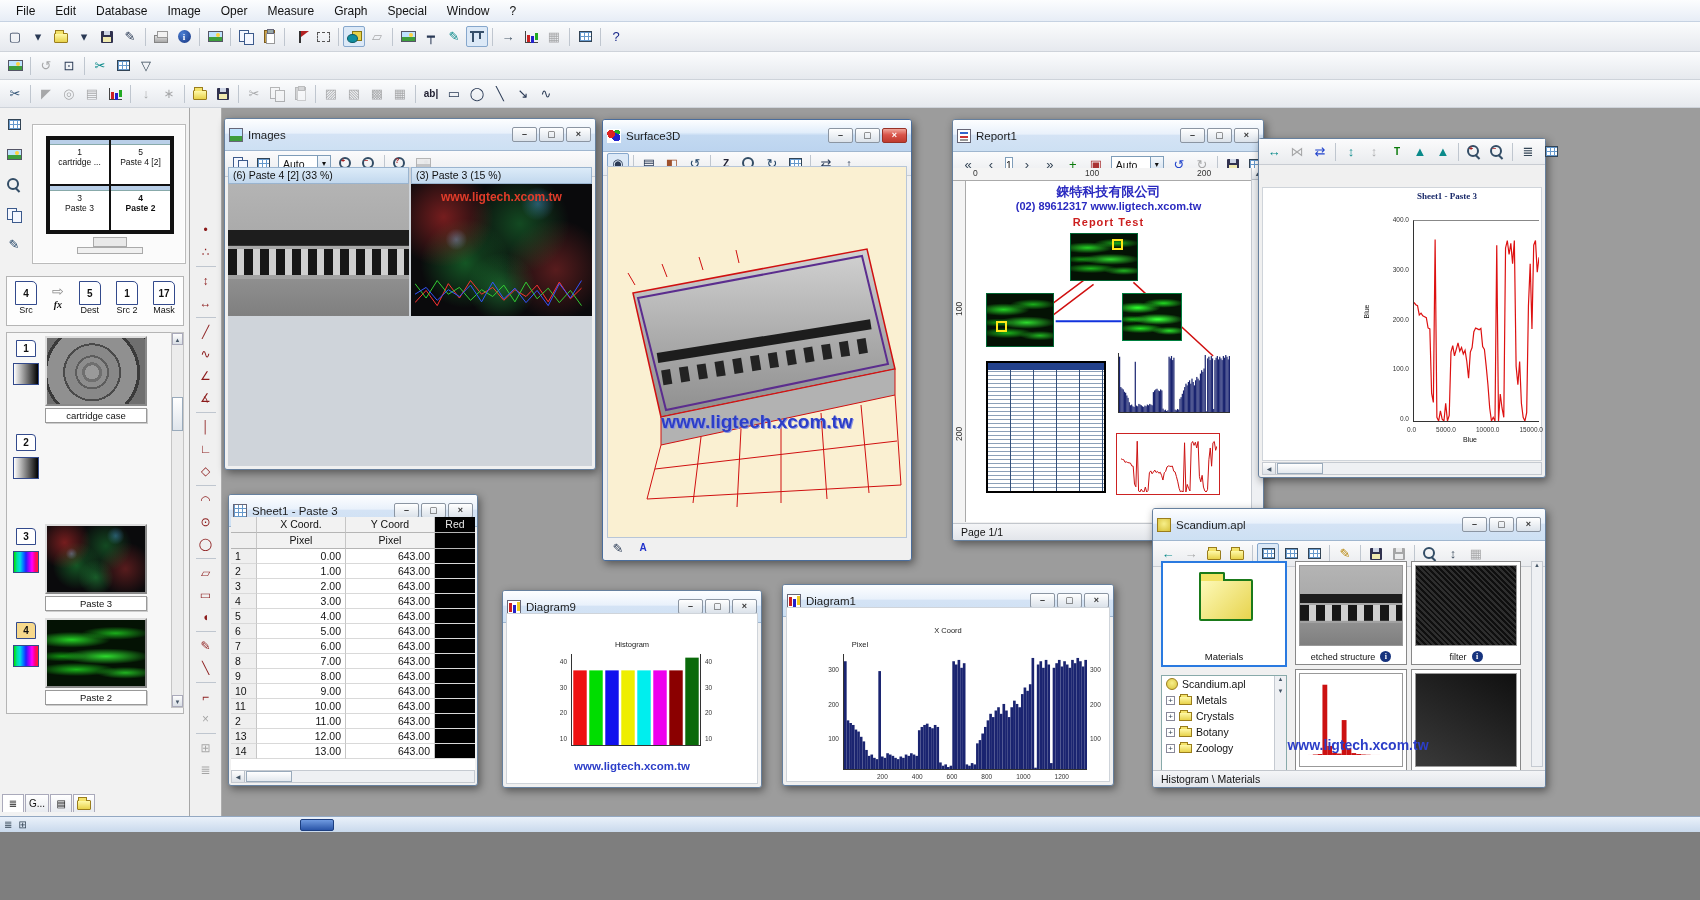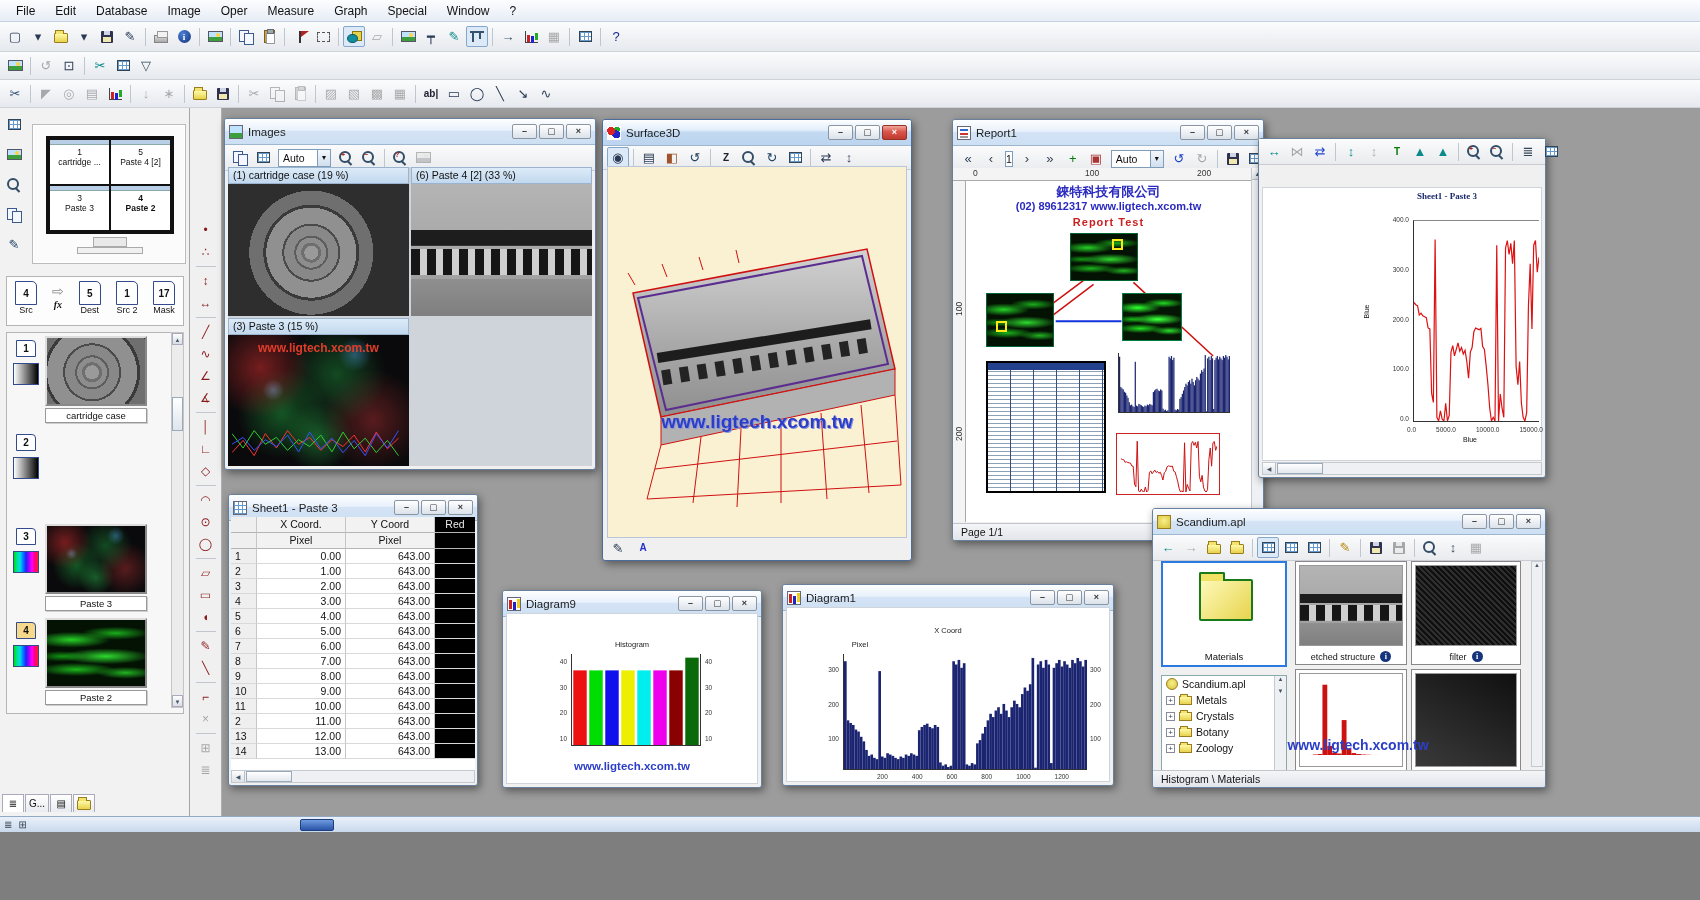--- a/index.html
+++ b/index.html
@@ -88,21 +88,21 @@
 .gal-scroll .sthumb{position:absolute;left:0;top:64px;width:11px;height:34px;background:linear-gradient(#fff,#dfe5ec);border:1px solid #9ab}
 .panel-tabs{position:absolute;left:2px;top:686px;display:flex;gap:1px}
 .ptab{min-width:22px;height:18px;border:1px solid #aab;border-bottom:none;background:linear-gradient(#fff,#e8ebf0);display:flex;align-items:center;justify-content:center;font-size:10px;padding:0 3px}
 .ptab.sel{background:#fff}
 .toolcol{position:absolute;left:190px;top:108px;width:32px;height:708px;background:#f0f0f0;border-right:1px solid #adadad;display:flex;flex-direction:column;align-items:center;padding-top:112px;gap:2px}
 .toolcol .ticon{color:#8b1a1a;min-width:22px;height:20px;font-size:12px}
 .toolcol .tsep{width:20px;height:1px;margin:2px 0}
 
 .desktop{position:absolute;left:222px;top:108px;right:0;height:708px;background:#9c9c9c}
 .win{position:absolute;background:#f0f0f0;border:1px solid #66809e;border-radius:3px;box-shadow:2px 3px 8px rgba(0,0,0,.45)}
-.tbar{height:26px;display:flex;align-items:center;padding:0 4px;background:linear-gradient(#fdfeff,#e9f1fb 45%,#d4e3f5 50%,#cde0f3);border-bottom:1px solid #9fb6cf;border-radius:2px 2px 0 0;font-size:11.5px;color:#1c1c1c}
+.tbar{height:32px;display:flex;align-items:center;padding:0 4px;background:linear-gradient(#fdfeff,#e9f1fb 45%,#d4e3f5 50%,#cde0f3);border-bottom:1px solid #9fb6cf;border-radius:2px 2px 0 0;font-size:11.5px;color:#1c1c1c}
 .win.active .tbar{background:linear-gradient(#fdfeff,#e2eefb 40%,#c3d9f1 50%,#bcd4ef)}
 .tbar .ttl{margin-left:5px;white-space:pre;overflow:hidden;text-overflow:ellipsis}
 .wicon{width:14px;height:14px;flex:none;border:1px solid #667;background:#fff}
 .wi-images{background:linear-gradient(#bfe3ff 0 55%,#3d9e3d 55%)}
 .wi-sheet{background-image:repeating-linear-gradient(90deg,#69c 0 1px,transparent 1px 4px),repeating-linear-gradient(0deg,#69c 0 1px,transparent 1px 4px);background-color:#fff}
 .wi-3d{border:none;background:radial-gradient(circle at 30% 35%,#d22 0 4px,transparent 4px),radial-gradient(circle at 65% 60%,#22c 0 4px,transparent 4px),radial-gradient(circle at 70% 25%,#2a2 0 3px,transparent 3px),#fff}
 .wi-chart{background:linear-gradient(#fff,#fff);position:relative;overflow:hidden}
 .wi-chart::before{content:"";position:absolute;left:1px;bottom:1px;width:3px;height:9px;background:#c22;box-shadow:4px 2px 0 #22c,8px -1px 0 #ec2}
 .wi-report{background:#fff;position:relative}
 .wi-report::before{content:"";position:absolute;left:2px;top:2px;right:2px;height:2px;background:#36c;box-shadow:0 4px 0 #c33,0 7px 0 #999}
@@ -526,24 +526,20 @@
         <span class="ticon">
           <span class="mi mi-zoom">
             <span class="zch">?</span>
           </span>
         </span>
         <span class="ticon dis">
           <span class="mi mi-image"></span>
         </span>
       </div>
     <div class="img-grid" id="images-grid">
-        <div class="img-panel">
-          <div class="img-ph">(1) cartridge case (19 %)</div>
-          <div class="img-body img-cartridge"></div>
-        </div>
         <div class="img-panel">
           <div class="img-ph">(6) Paste 4 [2] (33 %)</div>
           <div class="img-body img-paste4"></div>
         </div>
         <div class="img-panel">
           <div class="img-ph">(3) Paste 3 (15 %)</div>
           <div class="img-body img-paste3">
             <div class="wm-red">www.ligtech.xcom.tw</div>
             <div class="p3prof" id="p3-profile"><svg viewBox="0 0 100 100" preserveAspectRatio="none" style="width: 100%; height: 100%;">
                 <polyline points="0.00,70.00 6.67,38.00 13.33,78.00 20.00,20.00 26.67,58.00 33.33,12.00 40.00,48.00 46.67,30.00 53.33,64.00 60.00,36.00 66.67,54.00 73.33,24.00 80.00,68.00 86.67,16.00 93.33,60.00 100.00,32.00" fill="none" stroke="#ff3333" stroke-width="1" vector-effect="non-scaling-stroke"></polyline>

